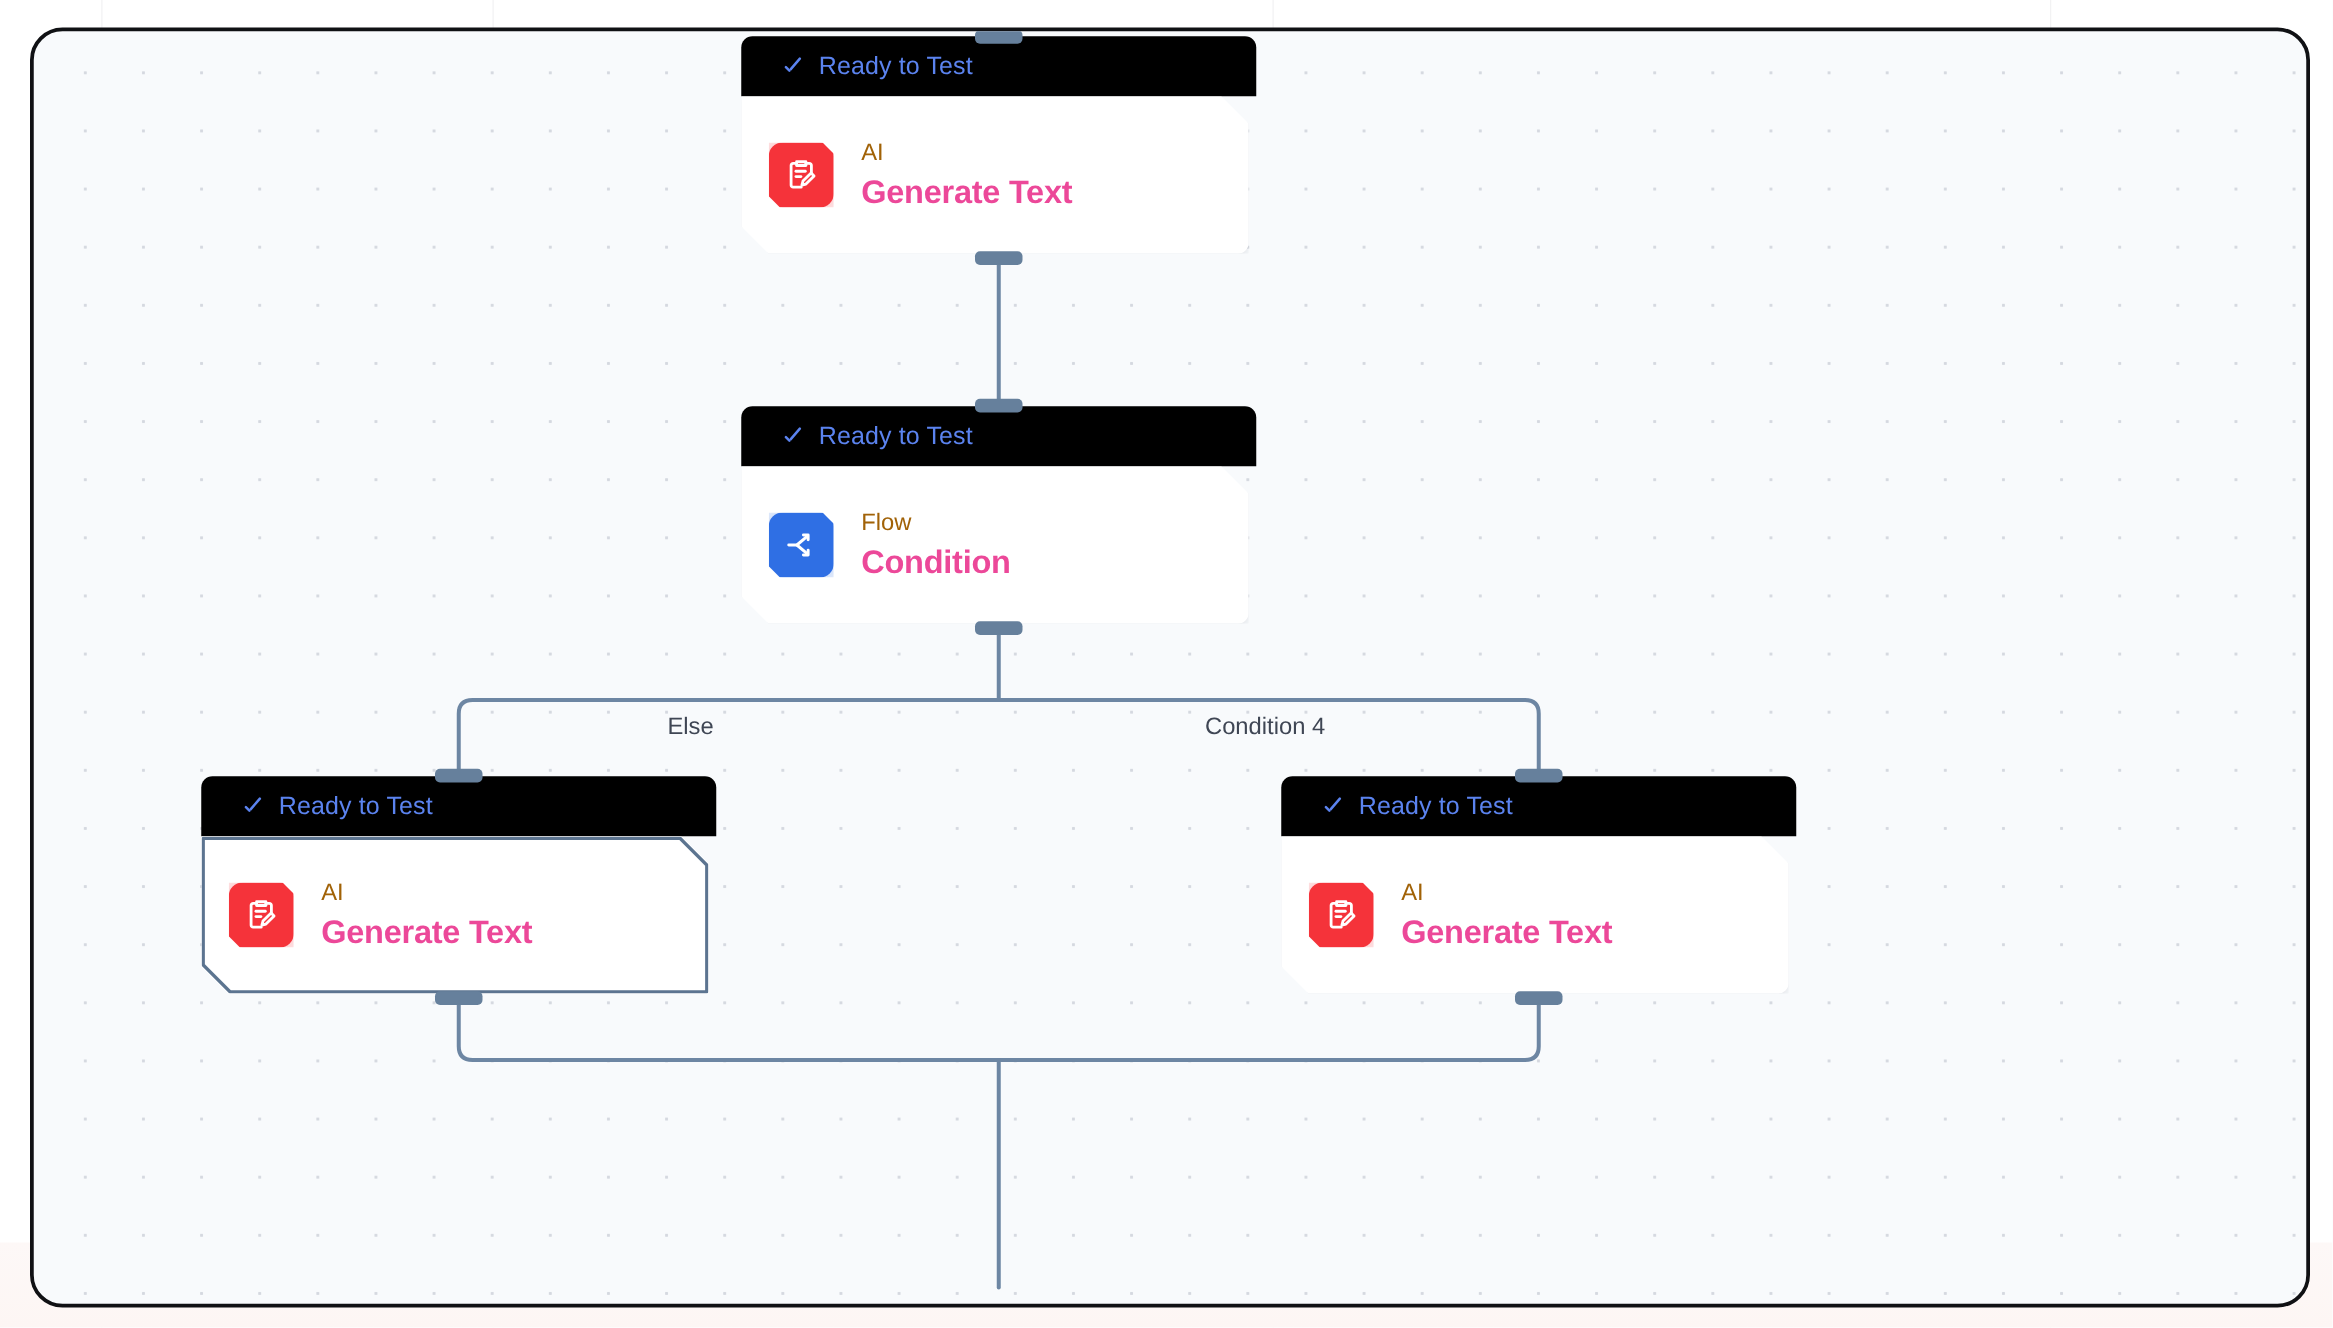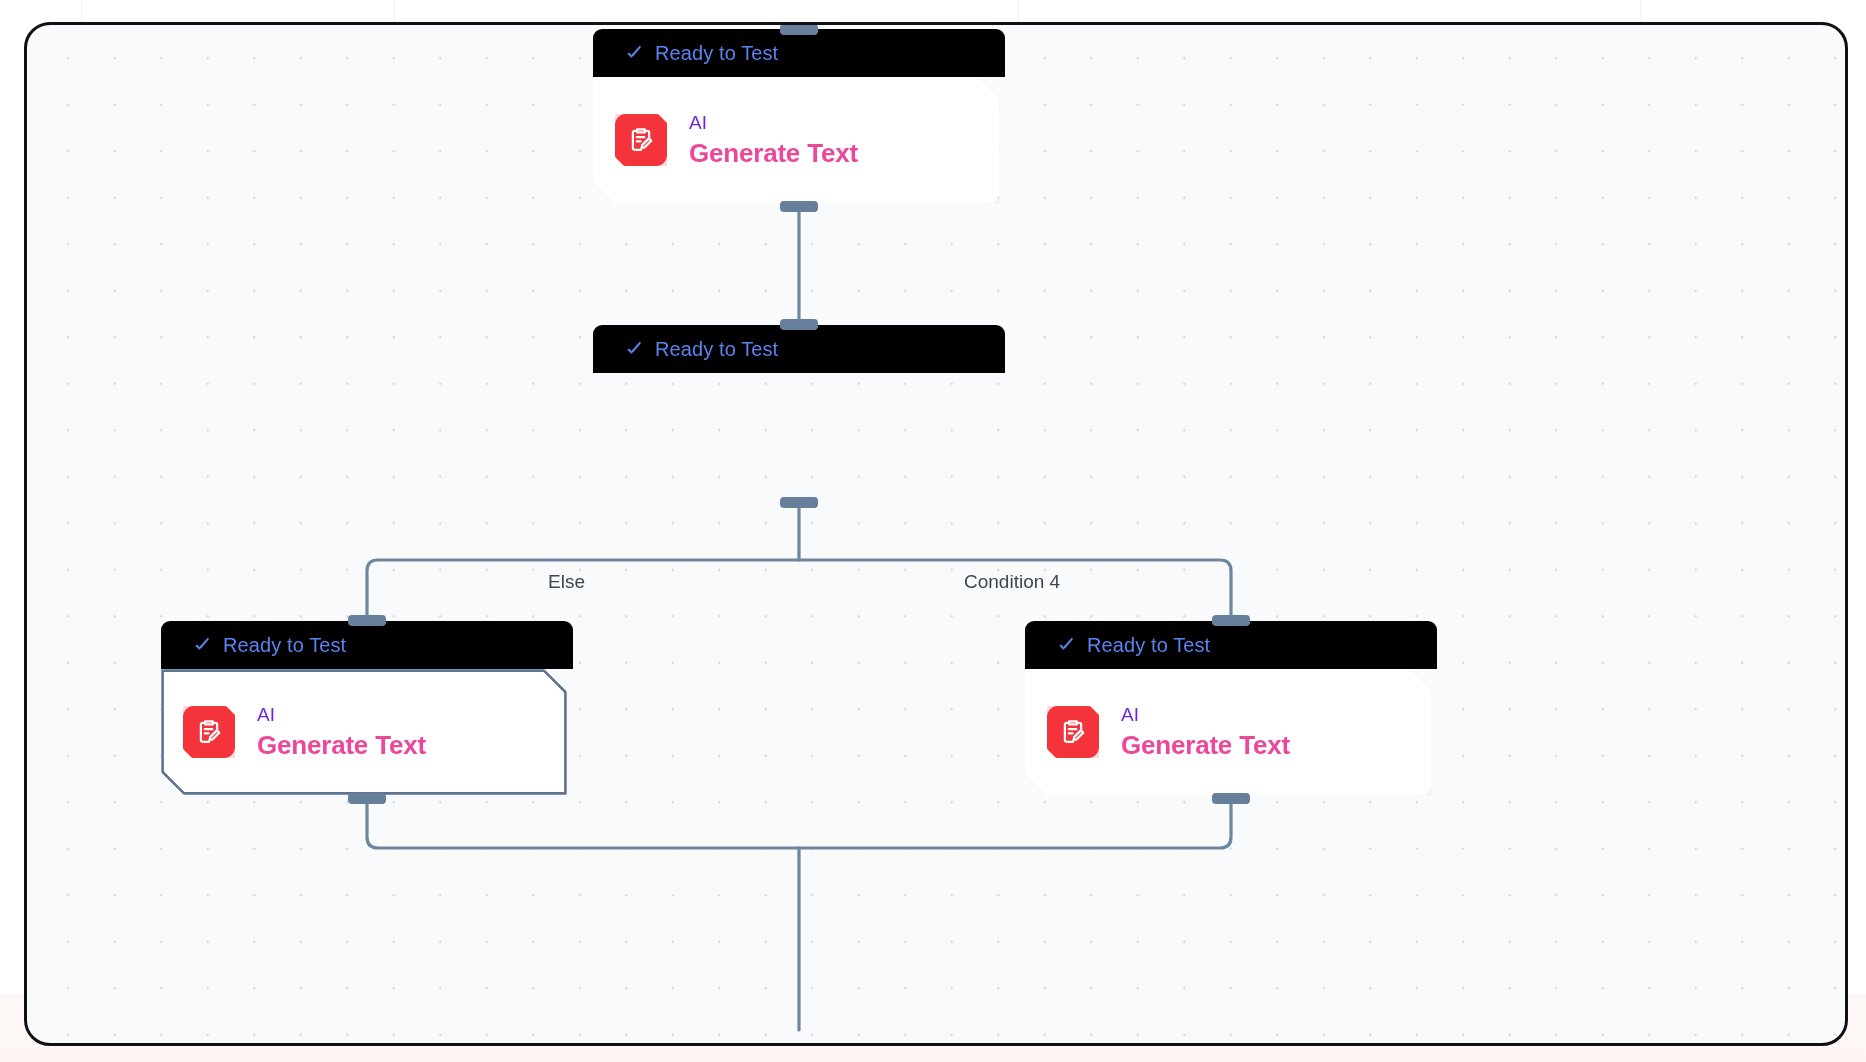--- a/index.html
+++ b/index.html
@@ -81,21 +81,21 @@
     width:52px;height:52px;flex:none;border-radius:11px;
     display:flex;align-items:center;justify-content:center;
     margin-right:22px;
     clip-path:polygon(0 0, calc(100% - 9px) 0, 100% 9px, 100% 100%, 9px 100%, 0 calc(100% - 9px));
   }
   .node-icon.ai{background:#f5333a;box-shadow:0 0 22px 7px rgba(245,51,58,.32);}
   .node-icon.flow{background:#2f6fe4;box-shadow:0 0 22px 7px rgba(47,111,228,.32);}
   .node-icon svg{display:block;}
 
   .node-texts{display:flex;flex-direction:column;justify-content:center;}
-  .node-kind{font-size:19px;color:#6d28d9;line-height:1.25;margin-bottom:3px;}
+  .node-kind{font-size:19px;color:#a16207;line-height:1.25;margin-bottom:3px;}
   .node-title{font-size:26px;color:#ec4899;font-weight:700;line-height:1.22;letter-spacing:-.2px;}
 
   
   .handle{
     position:absolute;width:38px;height:11px;border-radius:4px;
     background:#66809c;
   }
 
   
   .edge-label{
@@ -125,21 +125,21 @@
 
       <path d="M 772 478 L 772 535"></path>
 
       <path d="M 340 592 L 340 546 Q 340 535 351 535 L 1193 535 Q 1204 535 1204 546 L 1204 592"></path>
 
       <path d="M 340 770 L 340 812 Q 340 823 351 823 L 1193 823 Q 1204 823 1204 812 L 1204 770"></path>
       <path d="M 772 823 L 772 1005"></path>
     </g>
   </svg>
 
-  <div class="edge-label" style="left:521px;top:546px">Else</div>
+  <div class="edge-label" style="left:507px;top:546px">Else</div>
   <div class="edge-label" style="left:937px;top:546px">Condition 4</div>
 
   <div class="node" style="left:566px;top:4px;width:412px;">
     <div class="handle" style="left:187px;top:-5px;"></div>
     <div class="node-status" style="width:412px;">
       <span class="chk"></span>
       <span>Ready to Test</span>
     </div>
     <div class="node-body" style="width:406px;height:126px;border-radius:0 0 9px 9px;
          box-shadow:0 2px 7px rgba(22,35,60,.09);">
@@ -159,20 +159,35 @@
       </div>
     </div>
     <div class="handle" style="left:187px;top:172px;"></div>
   </div>
 
   <div class="node" style="left:566px;top:300px;width:412px;">
     <div class="handle" style="left:187px;top:-6px;"></div>
     <div class="node-status" style="width:412px;">
       <span class="chk"></span>
       <span>Ready to Test</span>
+    </div>
+    <div class="node-body" style="width:406px;height:126px;border-radius:0 0 9px 9px;
+         box-shadow:0 2px 7px rgba(22,35,60,.09);">
+      <div class="node-icon flow">
+        <svg width="30" height="30" viewBox="0 0 24 24" fill="none" stroke="#ffffff" stroke-width="1.9" stroke-linecap="round" stroke-linejoin="round">
+          <path d="M4 12h5.2l6.4-5.4"></path>
+          <path d="M9.2 12l6.4 5.4"></path>
+          <path d="M13.4 5.6h3v3"></path>
+          <path d="M13.4 18.4h3v-3"></path>
+        </svg>
+      </div>
+      <div class="node-texts">
+        <div class="node-kind">Flow</div>
+        <div class="node-title">Condition</div>
+      </div>
     </div>
     <div class="handle" style="left:187px;top:172px;"></div>
   </div>
 
   <div class="node" style="left:134px;top:596px;width:412px;">
     <div class="handle" style="left:187px;top:-6px;"></div>
     <div class="node-status" style="width:412px;">
       <span class="chk"></span>
       <span>Ready to Test</span>
     </div>

